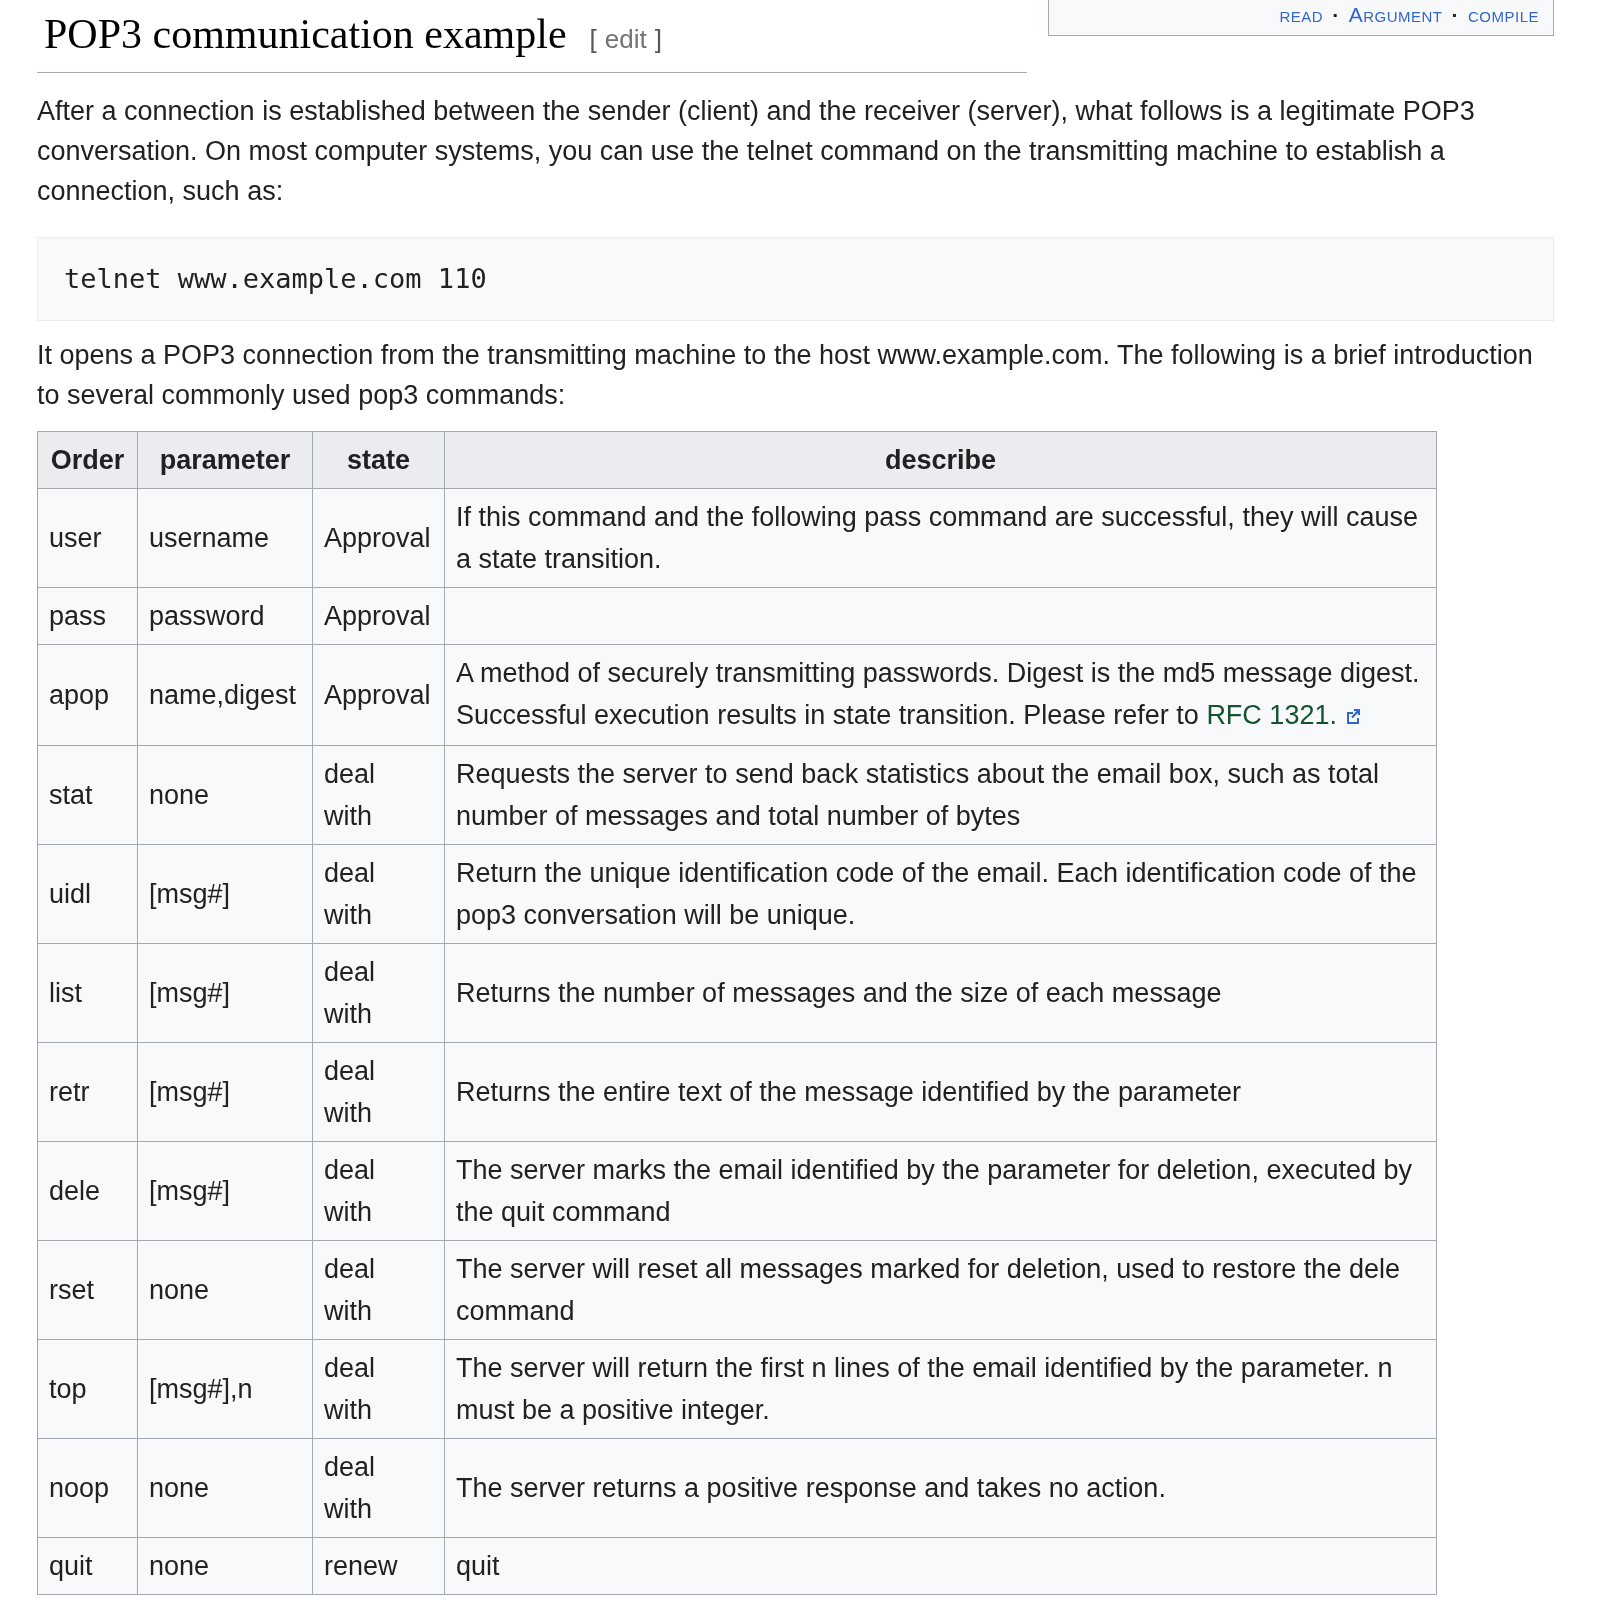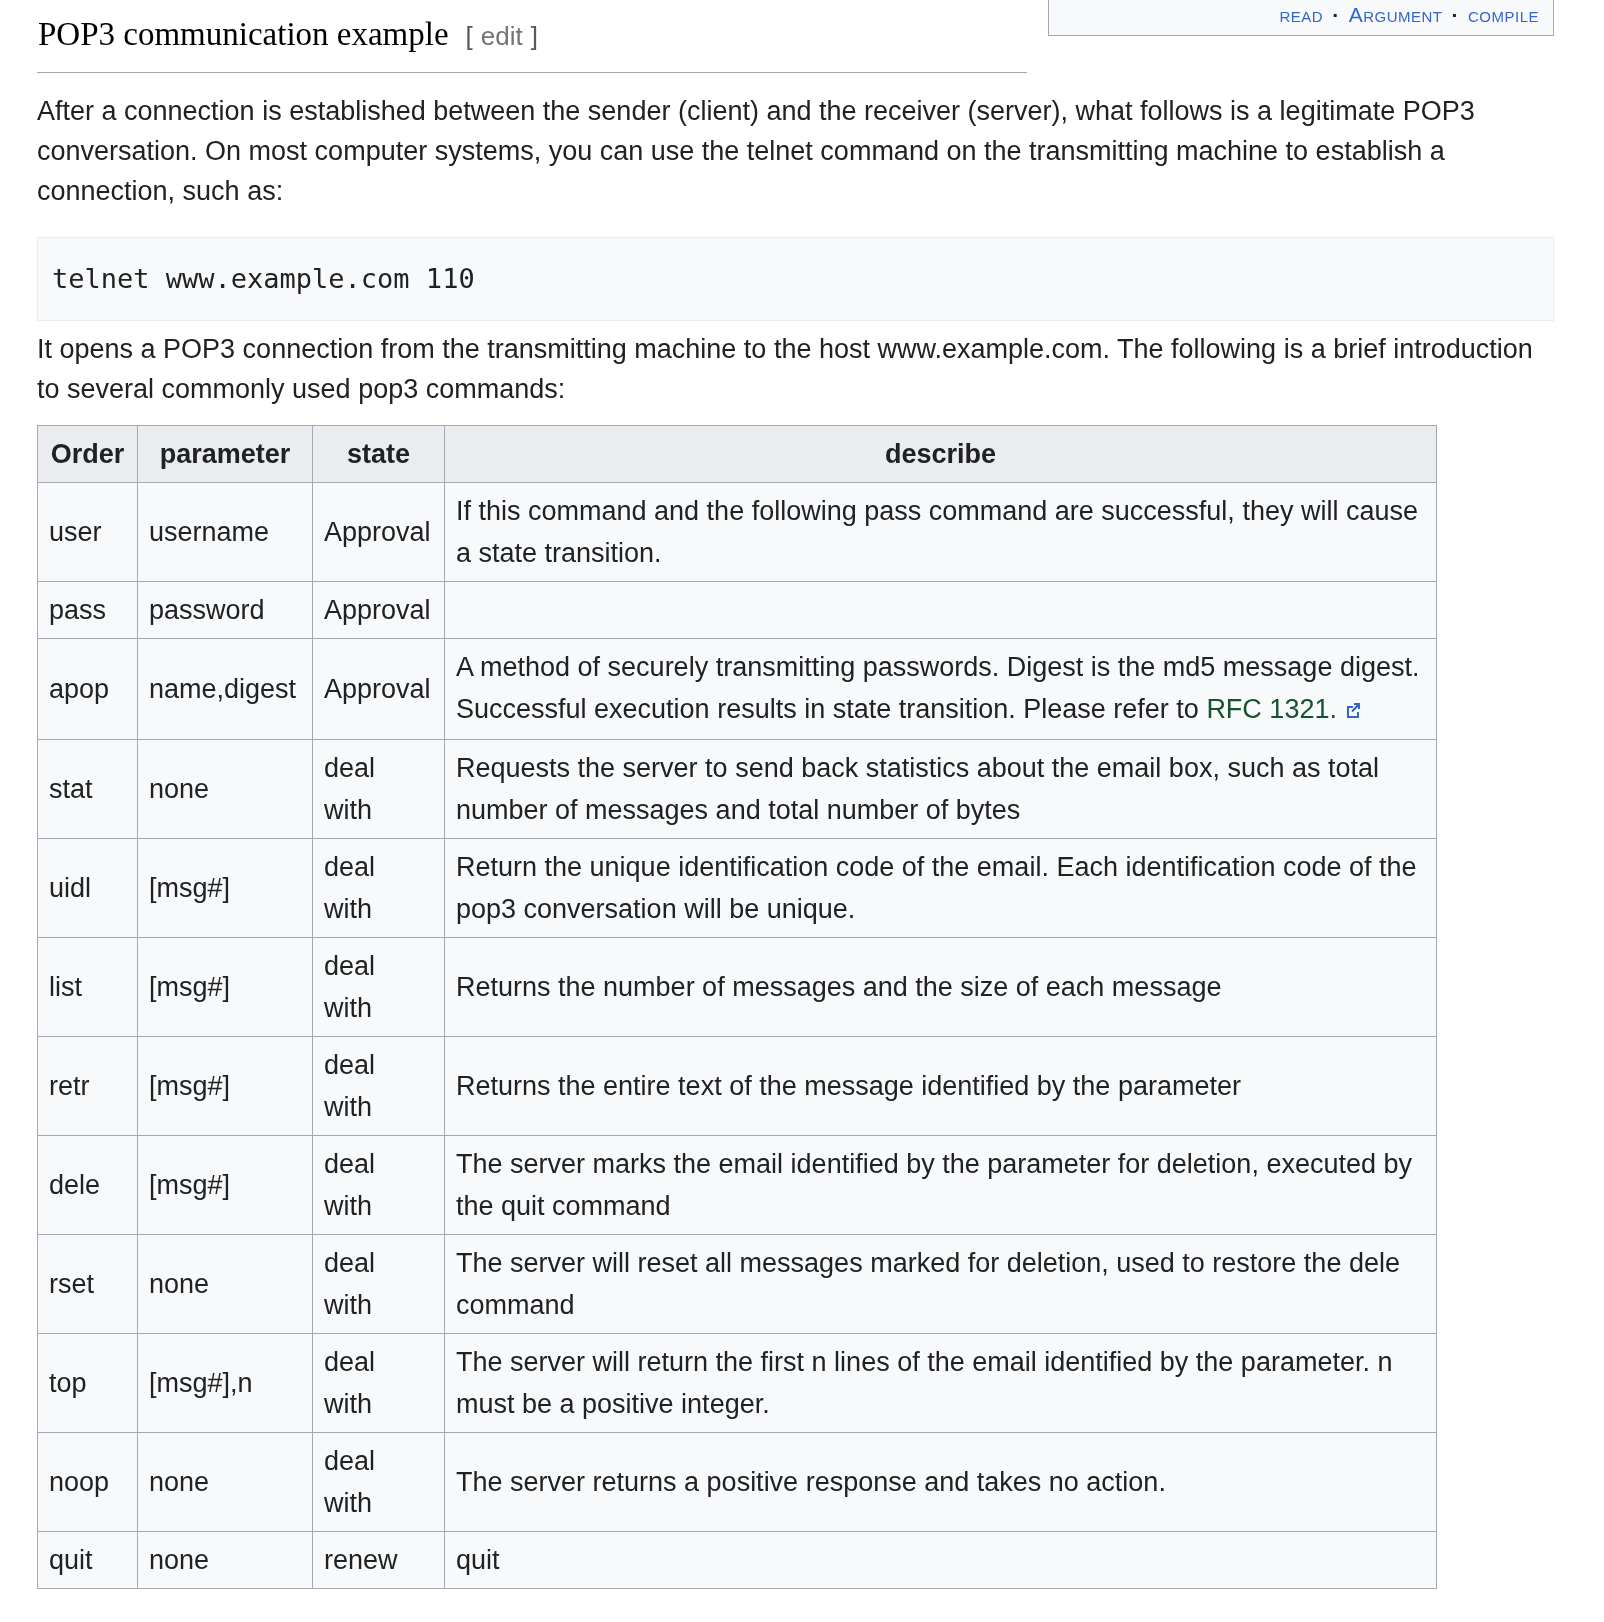--- a/index.html
+++ b/index.html
@@ -30,45 +30,45 @@
   .nav-sep { color: #202122; font-weight: 700; margin: 0 9px; }
 
   
   .title-row {
     width: 990px;
     padding: 8px 0 12px 0;
     border-bottom: 1px solid #a2a9b1;
   }
   h1 {
     display: inline;
-    margin: 1px;
+    margin: 7px;
     font-family: "Liberation Serif", serif;
     font-weight: 400;
-    font-size: 33px;
+    font-size: 42px;
     line-height: 52px;
     color: #000;
   }
   .edit-section { font-size: 26px; margin-left: 16px; color: #54595d; }
   .edit-section .bracket { color: #54595d; }
   .edit-section a { color: #737373; text-decoration: none; margin: 0 8px; }
 
   p { font-size: 27px; line-height: 40px; margin: 18px 0 0 0; }
 
   pre.code {
     margin: 26px 0 0 0;
     background: #f8f9fa;
     border: 1px solid #eaecf0;
-    padding: 21px 14px;
+    padding: 21px 26px;
     font-family: "DejaVu Sans Mono", monospace;
     font-size: 27px;
     line-height: 40px;
     white-space: pre;
   }
 
-  p.second { margin-top: 8px; }
+  p.second { margin-top: 14px; }
 
   table.wikitable {
     margin-top: 16px;
     border-collapse: collapse;
     table-layout: fixed;
     width: 1400px;
     background: #f8f9fa;
     font-size: 27px;
     line-height: 42px;
     color: #202122;

